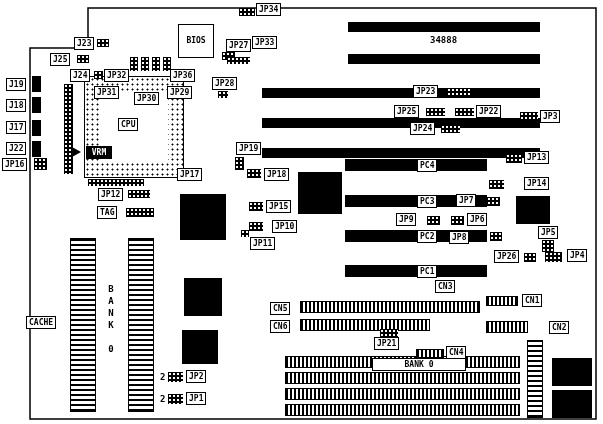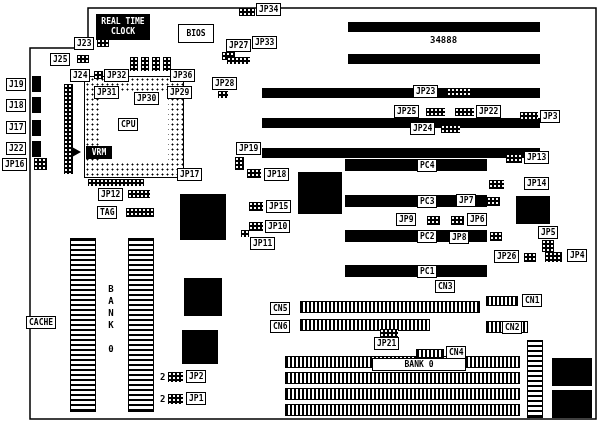--- a/index.html
+++ b/index.html
@@ -21,21 +21,21 @@
          background: repeating-linear-gradient(90deg, #000 0 2px, #fff 2px 4px); }
   .sv  { position: absolute; z-index: 3; border: 1px solid #000;
          background: repeating-linear-gradient(0deg, #000 0 2px, #fff 2px 5px); }
   .cpu-socket { position: absolute; z-index: 2; border: 1px solid #000; background-color: #fff;
          background-image: radial-gradient(#000 .9px, transparent 1.1px); background-size: 5px 5px; }
   .cpu-hollow { position: absolute; inset: 15px; background: #fff; }
   .vtext { position: absolute; z-index: 6; writing-mode: vertical-lr; text-orientation: upright;
          font: bold 9px "DejaVu Sans Mono", monospace; letter-spacing: 2px; color:#000; }
   .arrow { position: absolute; z-index: 5; width: 0; height: 0;
          border-top: 5px solid transparent; border-bottom: 5px solid transparent; border-left: 9px solid #000; }
-  .ctr { display: flex; align-items: center; justify-content: center; text-align: center; padding: 8px; }
+  .ctr { display: flex; align-items: center; justify-content: center; text-align: center; padding: 16px; }
 </style>
 </head>
 <body>
 
 <div id="screen">
 
   <svg id="board-svg" width="603" height="424">
     <path d="M88,8 H596 V419 H30 V48 H88 Z" fill="#ffffff" stroke="#000000" stroke-width="1.5"></path>
   </svg>
 
@@ -43,24 +43,20 @@
   <div class="bar" style="left:348px;top:54px;width:192px;height:10px"></div>
   <div class="bar" style="left:262px;top:88px;width:278px;height:10px"></div>
   <div class="bar" style="left:262px;top:118px;width:278px;height:10px"></div>
   <div class="bar" style="left:262px;top:148px;width:278px;height:10px"></div>
 
   <div class="bar" style="left:345px;top:159px;width:142px;height:12px"></div>
   <div class="bar" style="left:345px;top:195px;width:142px;height:12px"></div>
   <div class="bar" style="left:345px;top:230px;width:142px;height:12px"></div>
   <div class="bar" style="left:345px;top:265px;width:142px;height:12px"></div>
 
-  <div class="bb" style="left:96px;top:14px;width:54px;height:26px">
-    <span>REAL TIME</span>
-    <span>CLOCK</span>
-  </div>
   <div class="bb" style="left:86px;top:146px;width:26px;height:13px">
     <span>VRM</span>
   </div>
   <div class="arrow" style="left:72px;top:147px"></div>
 
   <div class="lbl ctr" style="left:178px;top:24px;width:36px;height:19px">
     <span>BIOS</span>
   </div>
 
   <div class="cpu-socket" style="left:84px;top:76px;width:100px;height:102px">
@@ -153,21 +149,21 @@
   <div class="lbl" style="left:6px;top:99px">J18</div>
   <div class="lbl" style="left:6px;top:121px">J17</div>
   <div class="lbl" style="left:6px;top:142px">J22</div>
   <div class="lbl" style="left:2px;top:158px">JP16</div>
   <div class="lbl" style="left:177px;top:168px">JP17</div>
   <div class="lbl" style="left:236px;top:142px">JP19</div>
   <div class="lbl" style="left:264px;top:168px">JP18</div>
   <div class="lbl" style="left:98px;top:188px">JP12</div>
   <div class="lbl" style="left:97px;top:206px">TAG</div>
   <div class="lbl" style="left:266px;top:200px">JP15</div>
-  <div class="lbl" style="left:265px;top:220px">JP10</div>
+  <div class="lbl" style="left:272px;top:220px">JP10</div>
   <div class="lbl" style="left:250px;top:237px">JP11</div>
   <div class="lbl" style="left:524px;top:151px">JP13</div>
   <div class="lbl" style="left:524px;top:177px">JP14</div>
   <div class="lbl" style="left:540px;top:110px">JP3</div>
   <div class="lbl" style="left:413px;top:85px">JP23</div>
   <div class="lbl" style="left:394px;top:105px">JP25</div>
   <div class="lbl" style="left:476px;top:105px">JP22</div>
   <div class="lbl" style="left:410px;top:122px">JP24</div>
   <div class="lbl" style="left:417px;top:159px">PC4</div>
   <div class="lbl" style="left:417px;top:195px">PC3</div>
@@ -177,21 +173,21 @@
   <div class="lbl" style="left:396px;top:213px">JP9</div>
   <div class="lbl" style="left:467px;top:213px">JP6</div>
   <div class="lbl" style="left:449px;top:231px">JP8</div>
   <div class="lbl" style="left:538px;top:226px">JP5</div>
   <div class="lbl" style="left:494px;top:250px">JP26</div>
   <div class="lbl" style="left:567px;top:249px">JP4</div>
   <div class="lbl" style="left:435px;top:280px">CN3</div>
   <div class="lbl" style="left:522px;top:294px">CN1</div>
   <div class="lbl" style="left:270px;top:302px">CN5</div>
   <div class="lbl" style="left:270px;top:320px">CN6</div>
-  <div class="lbl" style="left:502px;top:321px">CN2</div>
+  <div class="lbl" style="left:549px;top:321px">CN2</div>
   <div class="lbl" style="left:374px;top:337px">JP21</div>
   <div class="lbl" style="left:446px;top:346px">CN4</div>
   <div class="lbl" style="left:26px;top:316px">CACHE</div>
   <div class="lbl" style="left:186px;top:370px">JP2</div>
   <div class="lbl" style="left:186px;top:392px">JP1</div>
 
   <div class="txt" style="left:430px;top:36px">34888</div>
   <div class="txt" style="left:160px;top:373px">2</div>
   <div class="txt" style="left:160px;top:395px">2</div>
 

